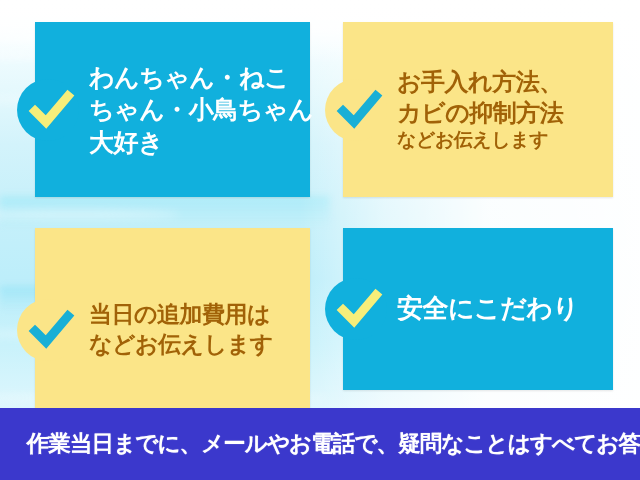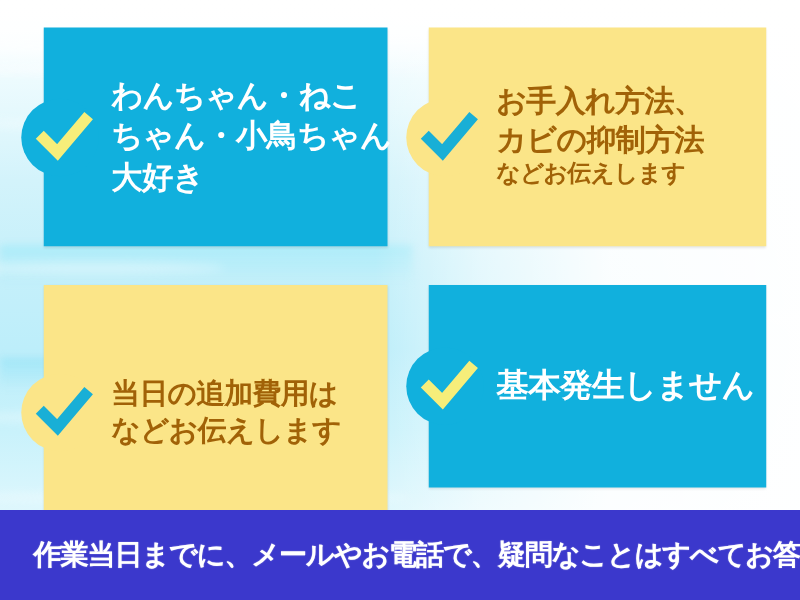--- a/index.html
+++ b/index.html
@@ -225,21 +225,21 @@
       <span class="ln">などお伝えします</span>
     </div>
   </div>
 
   <div class="card blue" id="card-4">
     <div class="bump"></div>
     <svg class="check" viewBox="0 0 52 52">
       <path d="M10 27 L21 38 L43 12" fill="none" stroke="#f6ee7a" stroke-width="9" stroke-linecap="square" stroke-linejoin="miter"></path>
     </svg>
     <div class="card-text">
-      <span class="ln">基本発生しません</span>
+      <span class="ln">安全にこだわり</span>
     </div>
   </div>
 
   <div id="banner">
     <span class="bl">作業当日までに、メールやお電話で、疑問なことはすべてお答</span>
   </div>
 
 </div>
 
 </body></html>

